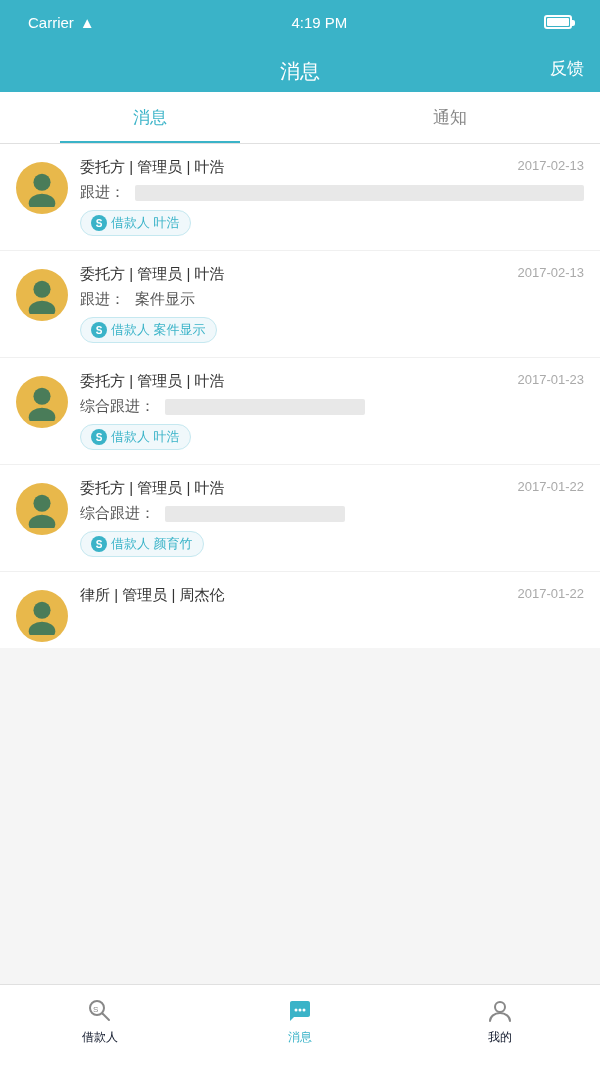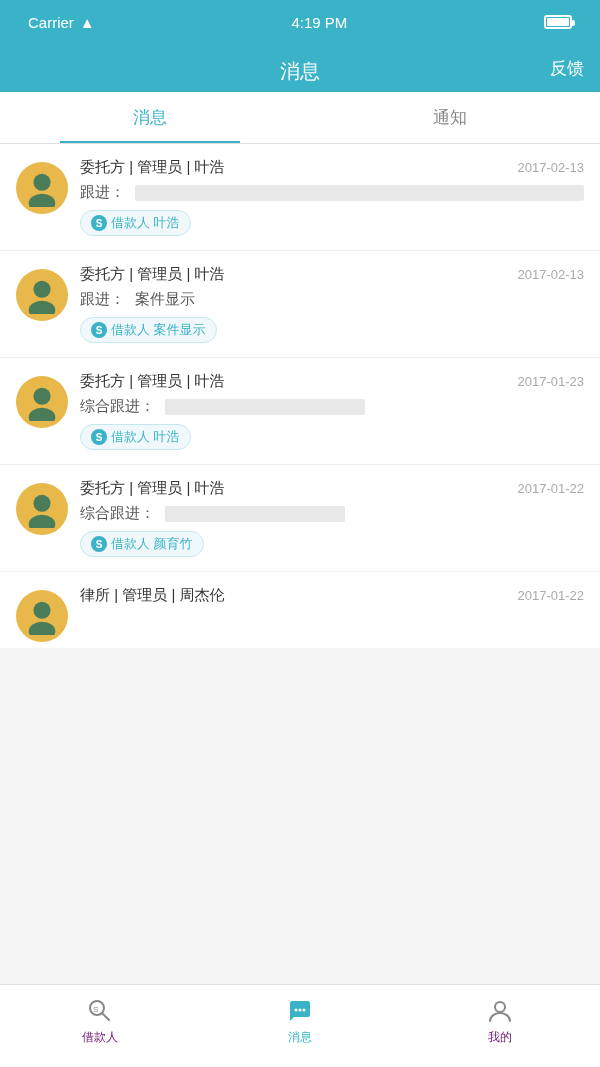--- a/index.html
+++ b/index.html
@@ -135,21 +135,21 @@
     }
 
     .message-content {
       flex: 1;
       min-width: 0;
     }
 
     .message-header {
       display: flex;
       justify-content: space-between;
-      align-items: center;
+      align-items: flex-start;
       margin-bottom: 6px;
     }
 
     .message-sender {
       font-size: 15px;
       color: #333;
       font-weight: 500;
     }
 
     .message-date {
@@ -245,21 +245,21 @@
       flex-direction: column;
       align-items: center;
       justify-content: center;
       gap: 4px;
       cursor: pointer;
       padding-bottom: 10px;
     }
 
     .bottom-tab-label {
       font-size: 12px;
-      color: #701a75;
+      color: #0f172a;
     }
 
     .bottom-tab-item.active .bottom-tab-label {
       color: #3ab3c8;
     }
 
     .bottom-tab-icon {
       width: 28px;
       height: 28px;
       display: flex;

